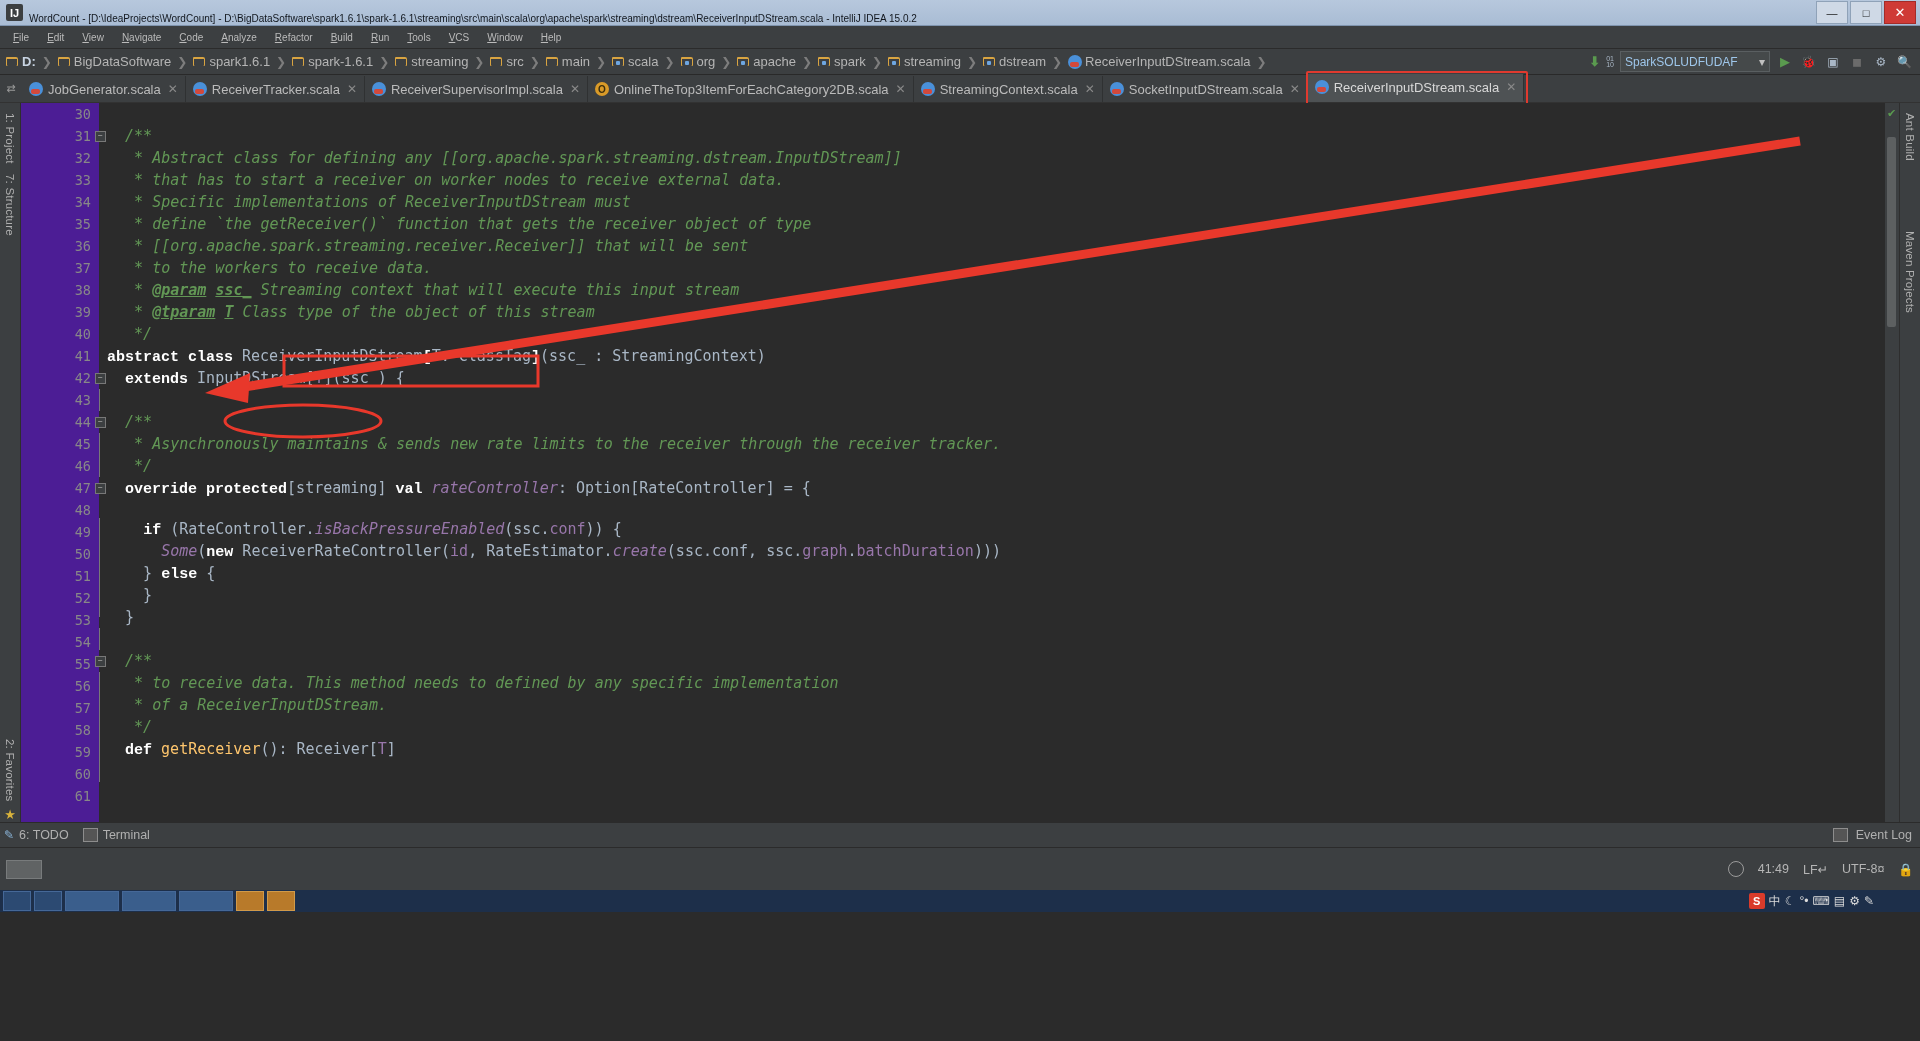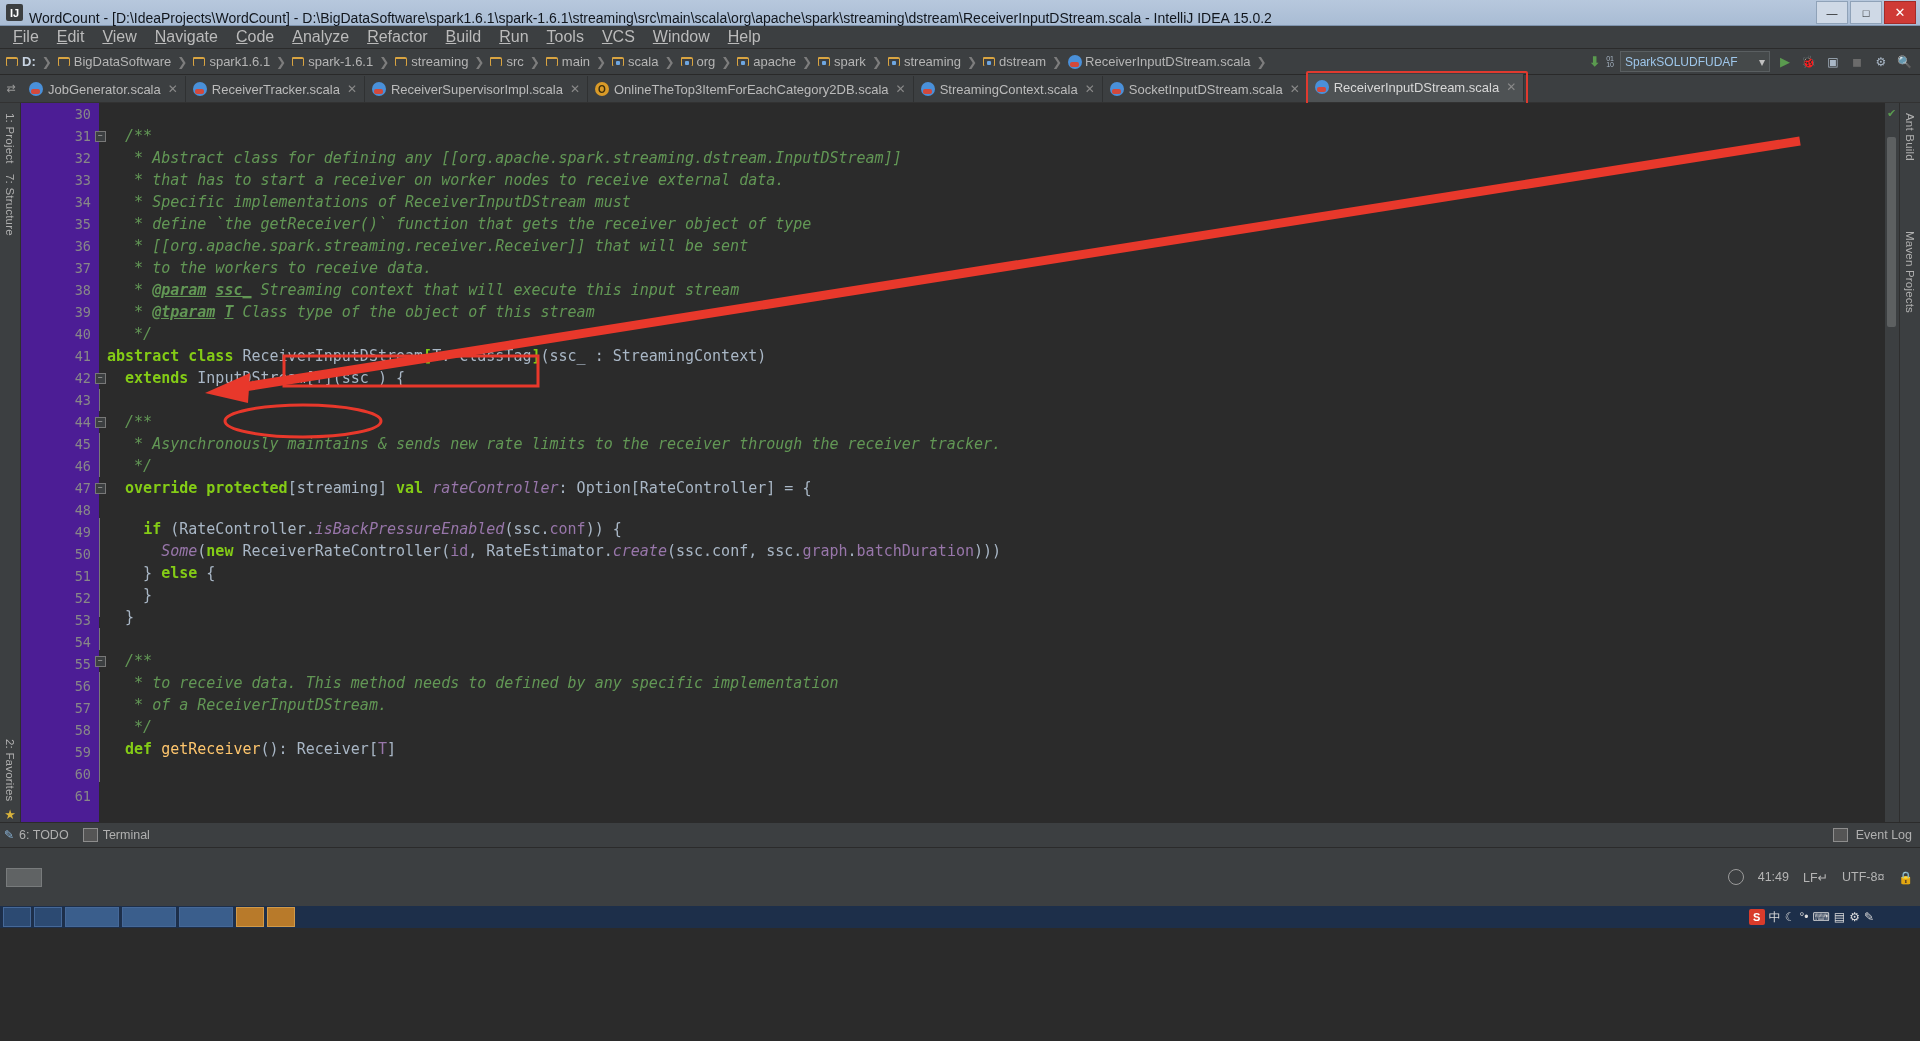--- a/index.html
+++ b/index.html
@@ -5,30 +5,30 @@
   html,body{margin:0;padding:0;background:#2b2b2b;}
   body{width:1920px;height:1041px;overflow:hidden;
        font-family:"Liberation Sans",sans-serif;}
 
   
   .titlebar{height:25px;background:linear-gradient(#b7c8dd,#a9bcd4);
             display:flex;align-items:center;padding:0 2px;border-bottom:1px solid #7f94ae;}
   .title-ico{width:17px;height:17px;margin:0 6px 0 4px;background:#3c3f41;color:#fff;
              font-size:11px;font-weight:bold;display:flex;align-items:center;justify-content:center;
              border-radius:2px;font-family:"Liberation Sans",sans-serif;}
-  .title-text{flex:1;font-size:14px;color:#11161d;white-space:nowrap;overflow:hidden;margin-top:11px;}
+  .title-text{flex:1;font-size:10px;color:#11161d;white-space:nowrap;overflow:hidden;margin-top:11px;}
   .win-btns{display:flex;gap:2px;padding-right:2px;}
   .win-btn{width:30px;height:21px;background:#cfd9e6;border:1px solid #8fa2b8;
            display:flex;align-items:center;justify-content:center;font-size:11px;color:#1a1a1a;}
   .win-btn.close{background:#cf3a36;border-color:#a32b28;color:#fff;font-size:13px;}
 
   
   .menubar{height:22px;background:#3c3f41;display:flex;align-items:center;
            padding-left:4px;border-bottom:1px solid #2b2b2b;}
-  .menu-item{font-size:16px;color:#bbbbbb;padding:2px 9px;white-space:nowrap;}
+  .menu-item{font-size:10px;color:#bbbbbb;padding:2px 9px;white-space:nowrap;}
   .menu-item u{text-decoration:underline;}
 
   
   .navbar{height:25px;background:#3c3f41;display:flex;align-items:center;
           padding-left:2px;border-bottom:1px solid #292929;}
   .crumb{display:flex;align-items:center;height:25px;padding:0 4px 0 4px;position:relative;}
   .crumb .lbl{font-size:13px;color:#b5b5b5;white-space:nowrap;padding-left:3px;}
   .crumb .lbl.bold{color:#c8d4e2;font-weight:bold;}
   .sep{color:#7d7d7d;font-size:12px;padding:0 2px;}
   .fico{width:13px;height:11px;position:relative;display:inline-block;}
@@ -79,21 +79,21 @@
 
   .editorwrap{flex:1;display:flex;background:#2b2b2b;position:relative;overflow:hidden;}
   .gutter{width:78px;background:#4c1d95;position:relative;flex-shrink:0;}
   .gutter .ln{height:22px;line-height:22px;text-align:right;padding-right:8px;
               font-family:"DejaVu Sans Mono",monospace;font-size:13.5px;color:#888888;}
   .code{flex:1;position:relative;padding-left:8px;background:#2b2b2b;}
   .cl{height:22px;line-height:22px;font-family:"DejaVu Sans Mono",monospace;
       font-size:15px;white-space:pre;color:#a9b7c6;}
   .cm{color:#629755;font-style:italic;}
   .cmb{color:#629755;font-style:italic;font-weight:bold;text-decoration:underline;}
-  .kw{color:#84cc16;font-weight:bold;}
+  .kw{color:#ffffff;font-weight:bold;font-family:Liberation Mono, monospace;}
   .ty{color:#a9b7c6;}
   .fn{color:#ffc66d;}
   .it{color:#9876aa;font-style:italic;}
   .fld{color:#9876aa;}
   .foldmark{position:absolute;width:9px;height:9px;border:1px solid #787878;
             background:#3c3f41;font-size:8px;line-height:7px;text-align:center;color:#aaa;}
   .foldbar{position:absolute;left:4px;width:1px;background:#787878;}
 
   
   .markerpanel{width:14px;background:#3c3f41;position:relative;flex-shrink:0;}
@@ -105,21 +105,21 @@
 
   
   .bottombar{height:24px;background:#3c3f41;display:flex;align-items:center;
              border-top:1px solid #2b2b2b;padding-left:4px;gap:14px;}
   .bb-item{display:flex;align-items:center;gap:5px;font-size:12.5px;color:#b0b0b0;}
   .bb-sq{width:13px;height:12px;border:1px solid #8d8d8d;background:#555;}
   .bb-right{margin-left:auto;display:flex;align-items:center;gap:8px;padding-right:8px;}
 
   
   .statusbar{height:26px;background:#3c3f41;display:flex;align-items:center;
-             border-top:1px solid #2b2b2b;padding:16px 6px;gap:12px;}
+             border-top:1px solid #2b2b2b;padding:8px 6px;gap:12px;}
   .st-left{width:34px;height:17px;background:#606364;border:1px solid #787b7c;}
   .st-right{margin-left:auto;display:flex;align-items:center;gap:14px;}
   .st-t{font-size:12.5px;color:#b5b5b5;white-space:nowrap;}
   .circ{width:14px;height:14px;border-radius:50%;border:1px solid #9b9b9b;
         display:flex;align-items:center;justify-content:center;font-size:9px;color:#b5b5b5;}
 
   
   .taskbar{height:22px;background:#1d2f4a;display:flex;align-items:center;gap:3px;padding:0 3px;}
   .tb-sq{width:26px;height:18px;background:#2c4a72;border:1px solid #456898;}
   .tb-sq.o{background:#b87a2a;border-color:#d09a4a;}

